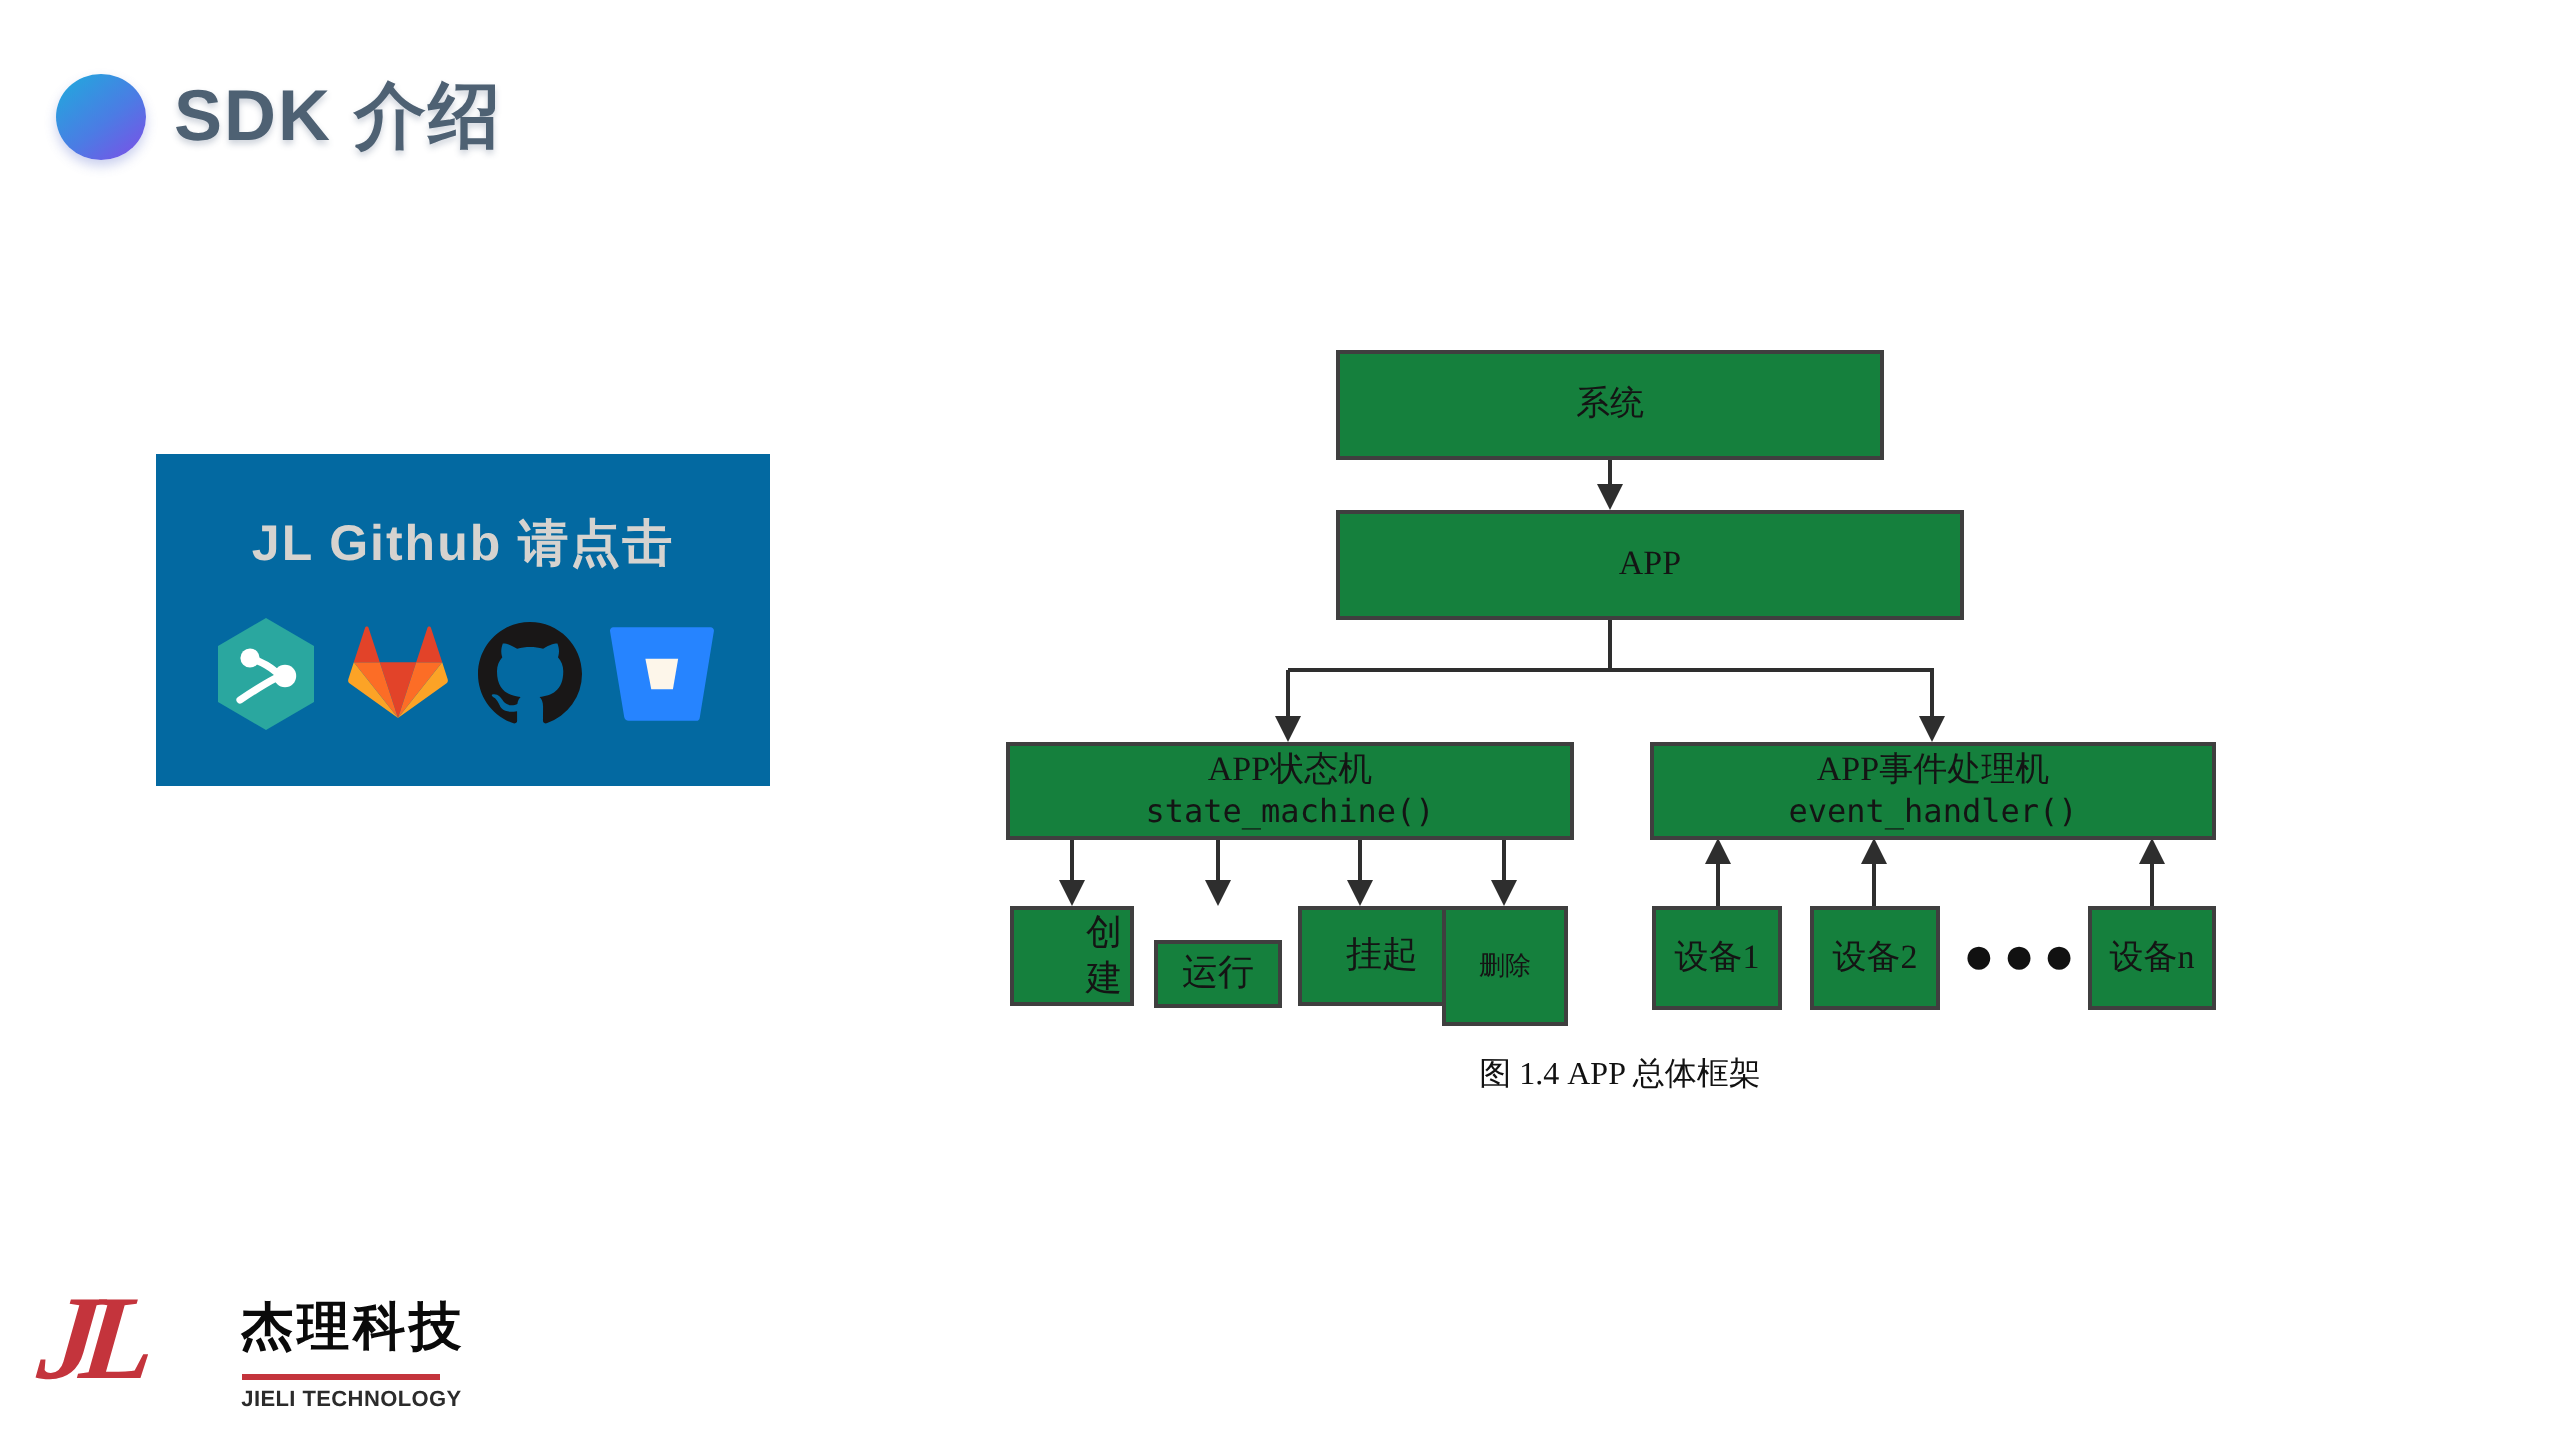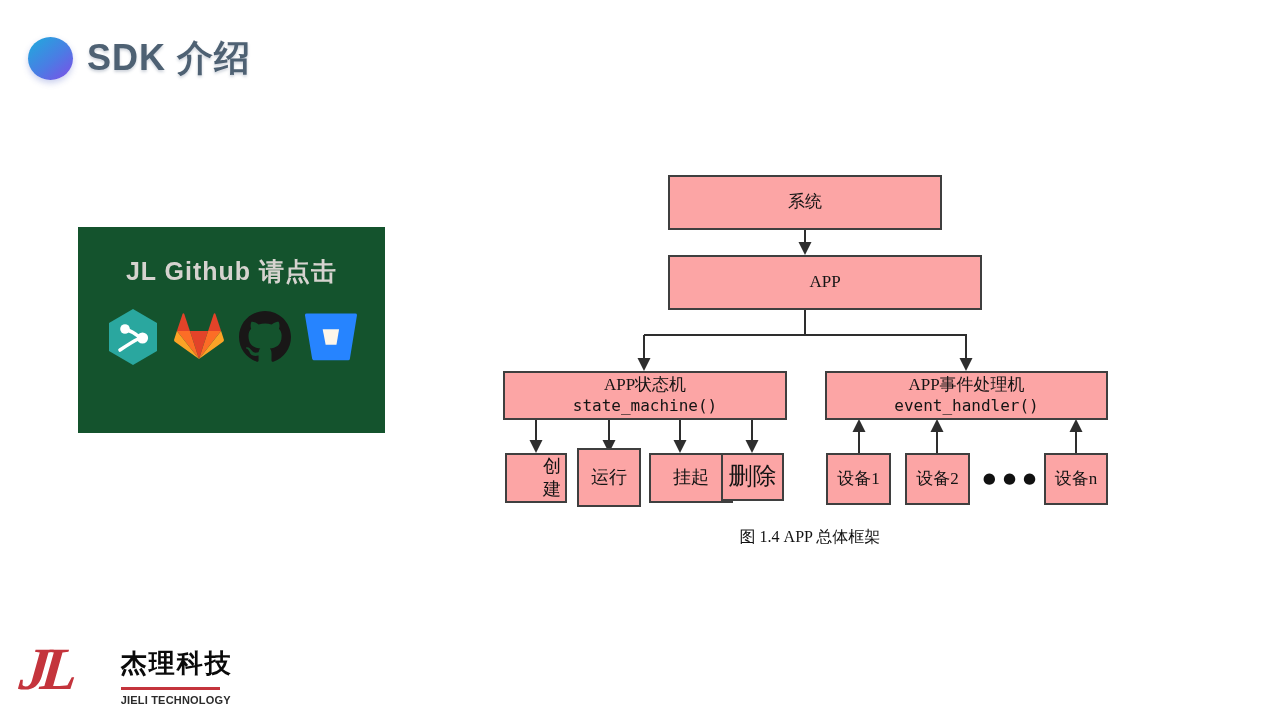--- a/index.html
+++ b/index.html
@@ -8,41 +8,41 @@
 
   
   .title-row{position:absolute;left:28px;top:34px;display:flex;align-items:center;}
   .title-dot{width:45px;height:43px;border-radius:50%;
              background:linear-gradient(140deg,#27a2de 12%,#4b7ce4 55%,#7457e6 90%);
              box-shadow:0 3px 6px rgba(80,100,200,.30);}
   .page-title{margin:0 0 0 14px;font-size:36px;font-weight:bold;color:#4e6173;
               letter-spacing:1px;text-shadow:0 2px 3px rgba(60,80,110,.25);}
 
   
-  .gh-panel{position:absolute;left:78px;top:227px;width:307px;height:206px;background:#14532d;}
+  .gh-panel{position:absolute;left:78px;top:227px;width:307px;height:166px;background:#0369a1;}
   .gh-heading{margin-top:28px;text-align:center;font-size:25px;font-weight:600;
               color:#d6d3cf;letter-spacing:1px;}
   .gh-icons{display:flex;justify-content:center;align-items:center;gap:14px;margin-top:20px;}
   .gh-icon{width:52px;height:58px;display:flex;align-items:center;justify-content:center;cursor:pointer;}
 
   
   .diagram{position:absolute;left:0;top:0;width:1280px;height:720px;pointer-events:none;}
   .connectors{position:absolute;left:0;top:0;}
-  .node{position:absolute;box-sizing:border-box;border:2px solid #3f3f3f;background:#fca5a5;
+  .node{position:absolute;box-sizing:border-box;border:2px solid #3f3f3f;background:#15803d;
         display:flex;flex-direction:column;align-items:center;justify-content:center;
         font-family:"Liberation Serif",serif;color:#141414;line-height:1.3;}
   .node .code{font-family:"DejaVu Sans Mono",monospace;font-size:16px;}
   .n-sys  {left:668px;top:175px;width:274px;height:55px;font-size:17px;}
   .n-app  {left:668px;top:255px;width:314px;height:55px;font-size:17px;}
   .n-sm   {left:503px;top:371px;width:284px;height:49px;font-size:17px;}
   .n-eh   {left:825px;top:371px;width:283px;height:49px;font-size:17px;}
   .n-c1   {left:505px;top:453px;width:62px;height:50px;font-size:18px;padding-left:36px;}
-  .n-c2   {left:577px;top:448px;width:64px;height:59px;font-size:18px;}
+  .n-c2   {left:577px;top:470px;width:64px;height:34px;font-size:18px;}
   .n-c3   {left:649px;top:453px;width:84px;height:50px;font-size:18px;}
-  .n-c4   {left:721px;top:453px;width:63px;height:48px;font-size:24px;}
+  .n-c4   {left:721px;top:453px;width:63px;height:60px;font-size:13px;}
   .n-d1   {left:826px;top:453px;width:65px;height:52px;font-size:17px;}
   .n-d2   {left:905px;top:453px;width:65px;height:52px;font-size:17px;}
   .n-dn   {left:1044px;top:453px;width:64px;height:52px;font-size:17px;}
   .dots   {position:absolute;left:981px;top:469px;width:64px;text-align:center;
            font-size:15px;letter-spacing:7px;color:#111;font-family:"DejaVu Sans",sans-serif;}
   .caption{position:absolute;left:640px;top:527px;width:340px;text-align:center;
            font-family:"Liberation Serif",serif;font-size:16px;color:#111;}
 
   
   .brand{position:absolute;left:20px;top:638px;display:flex;align-items:flex-start;}

